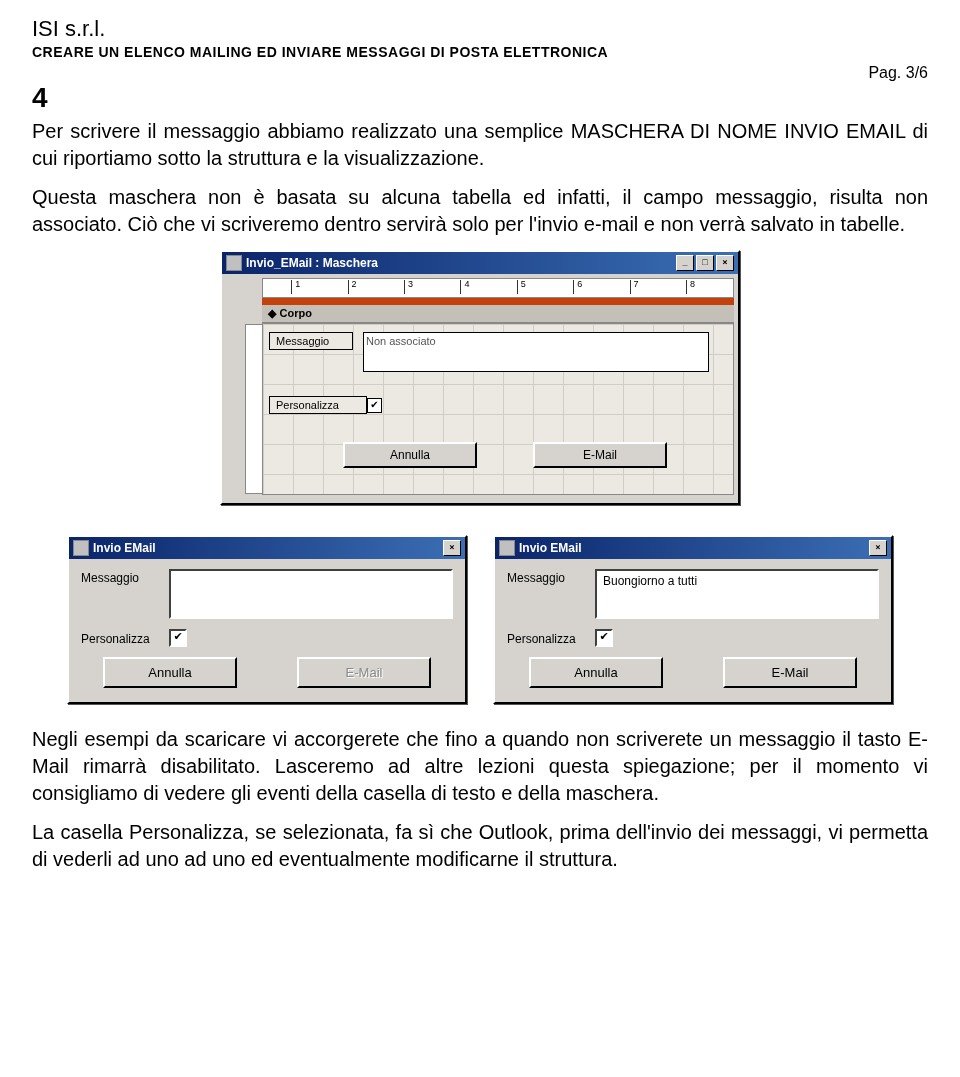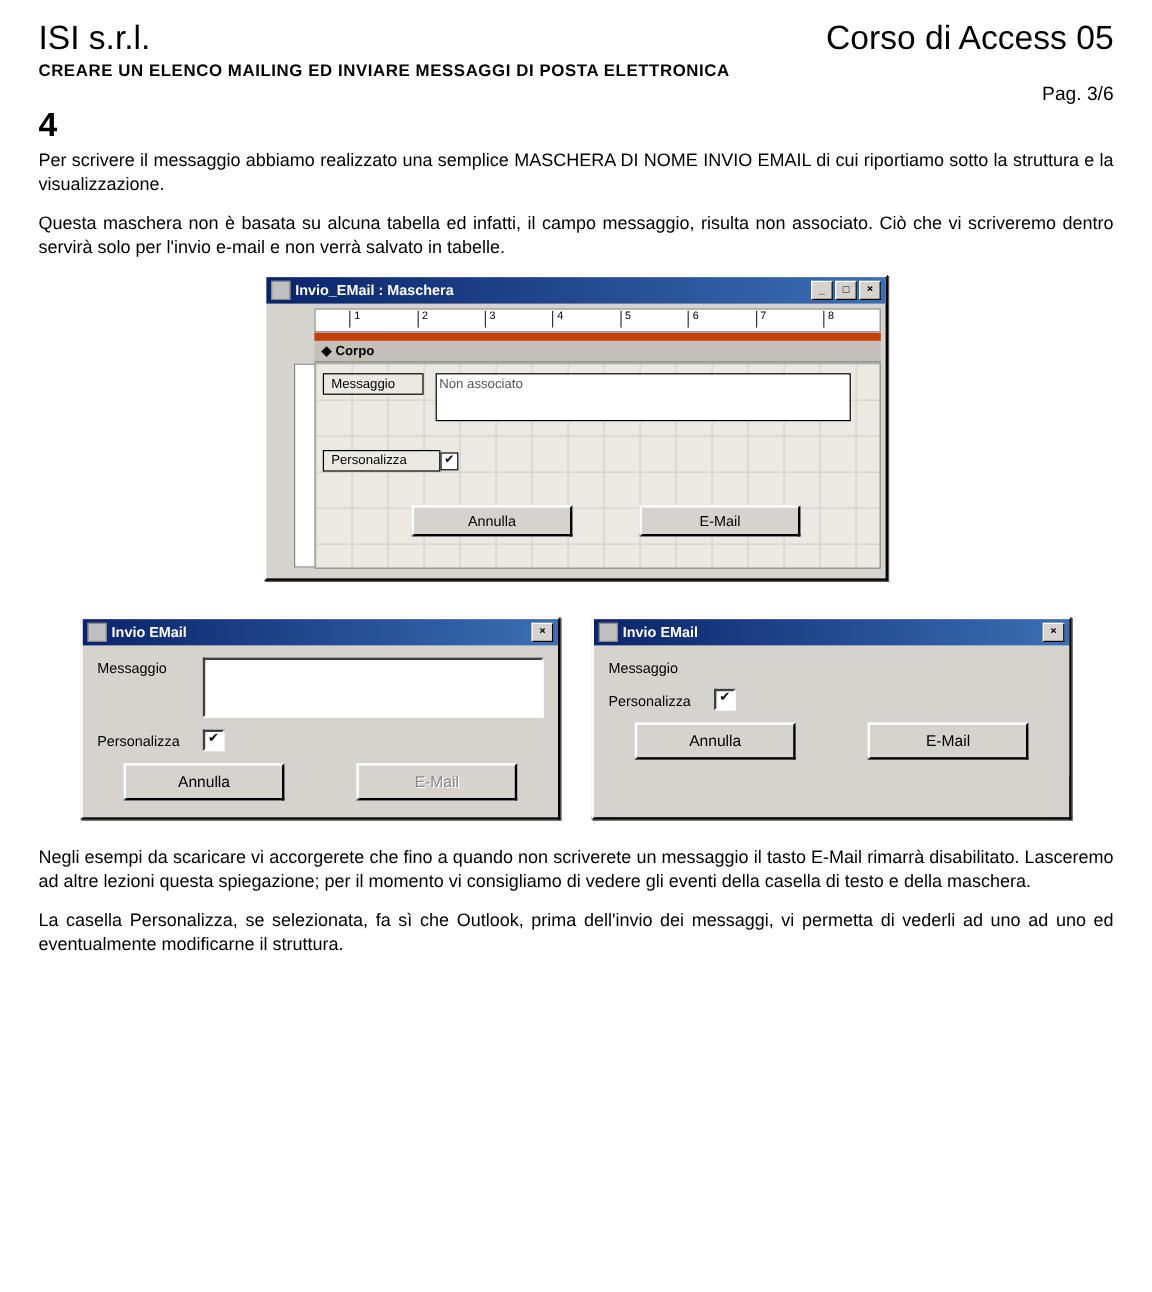--- a/index.html
+++ b/index.html
@@ -7,41 +7,41 @@
     margin: 0;
     padding: 16px 32px;
     background: #fff;
     color: #000;
     width: 960px;
     box-sizing: border-box;
   }
   .header-row {
     display: flex;
     justify-content: space-between;
-    font-size: 28px;
+    font-size: 22px;
     margin-bottom: 2px;
   }
   .subheader {
     font-size: 14px;
     font-weight: bold;
     letter-spacing: 0.5px;
   }
   .smallcaps { font-variant: small-caps; }
   .page-num {
     text-align: right;
     font-size: 16px;
     margin: 4px 0 0 0;
   }
   .section-num {
     font-size: 28px;
     font-weight: bold;
     margin: 0 0 4px 0;
   }
   .para {
-    font-size: 15px;
+    font-size: 20px;
     line-height: 1.35;
     text-align: justify;
     margin: 0 0 12px 0;
   }
 
   
   .win {
     background: #d6d3ce;
     border: 2px solid #000;
     border-top-color: #fff;
@@ -193,21 +193,20 @@
 
   .figs { display:flex; flex-direction:column; align-items:center; gap: 30px; margin: 10px 0 22px;}
   .pair { display:flex; gap: 26px; justify-content:flex-start; }
   .design-wrap { margin-left: 18px; position:relative; }
 </style>
 </head>
 <body>
 
 <div class="header-row">
   <div>ISI s.r.l.</div>
-  <div>Corso di Access 05</div>
 </div>
 <div class="subheader smallcaps">CREARE UN ELENCO MAILING ED INVIARE MESSAGGI DI POSTA ELETTRONICA</div>
 <div class="page-num">Pag. 3/6</div>
 <div class="section-num">4</div>
 
 <p class="para">Per scrivere il messaggio abbiamo realizzato una semplice MASCHERA DI NOME INVIO EMAIL di cui riportiamo sotto la struttura e la visualizzazione.</p>
 <p class="para">Questa maschera non è basata su alcuna tabella ed infatti, il campo messaggio, risulta non associato. Ciò che vi scriveremo dentro servirà solo per l'invio e-mail e non verrà salvato in tabelle.</p>
 
 <div class="figs">
 
@@ -288,20 +287,21 @@
           <span class="appico"></span>
           <span>Invio EMail</span>
         </div>
         <div class="winbtns">
           <div class="winbtn close-x">×</div>
         </div>
       </div>
       <div class="form-body">
         <div class="frow">
           <div class="flabel">Messaggio</div>
+          <div class="ftext">Buongiorno a tutti</div>
         </div>
         <div class="frow" style="align-items:center;">
           <div class="flabel">Personalizza</div>
           <div class="fchk">✔</div>
         </div>
         <div class="btnrow">
           <div class="fbtn">Annulla</div>
           <div class="fbtn">E-Mail</div>
         </div>
       </div>

